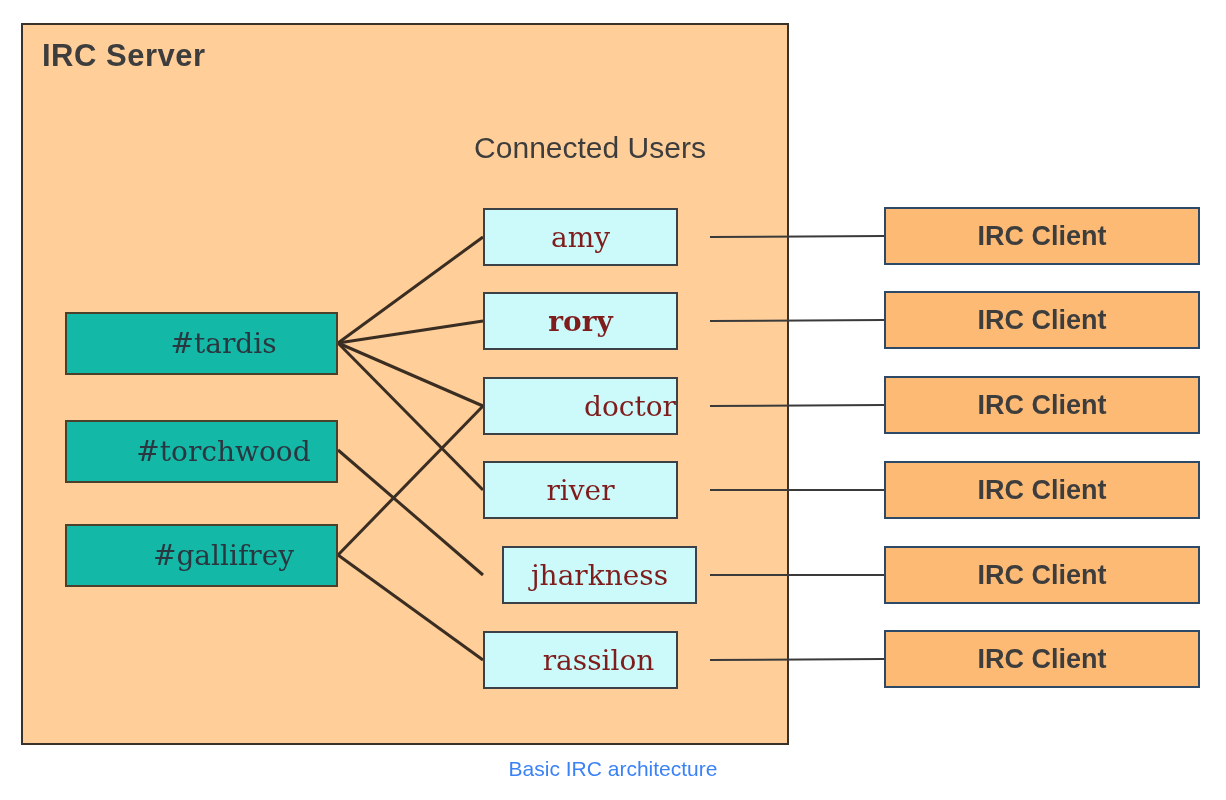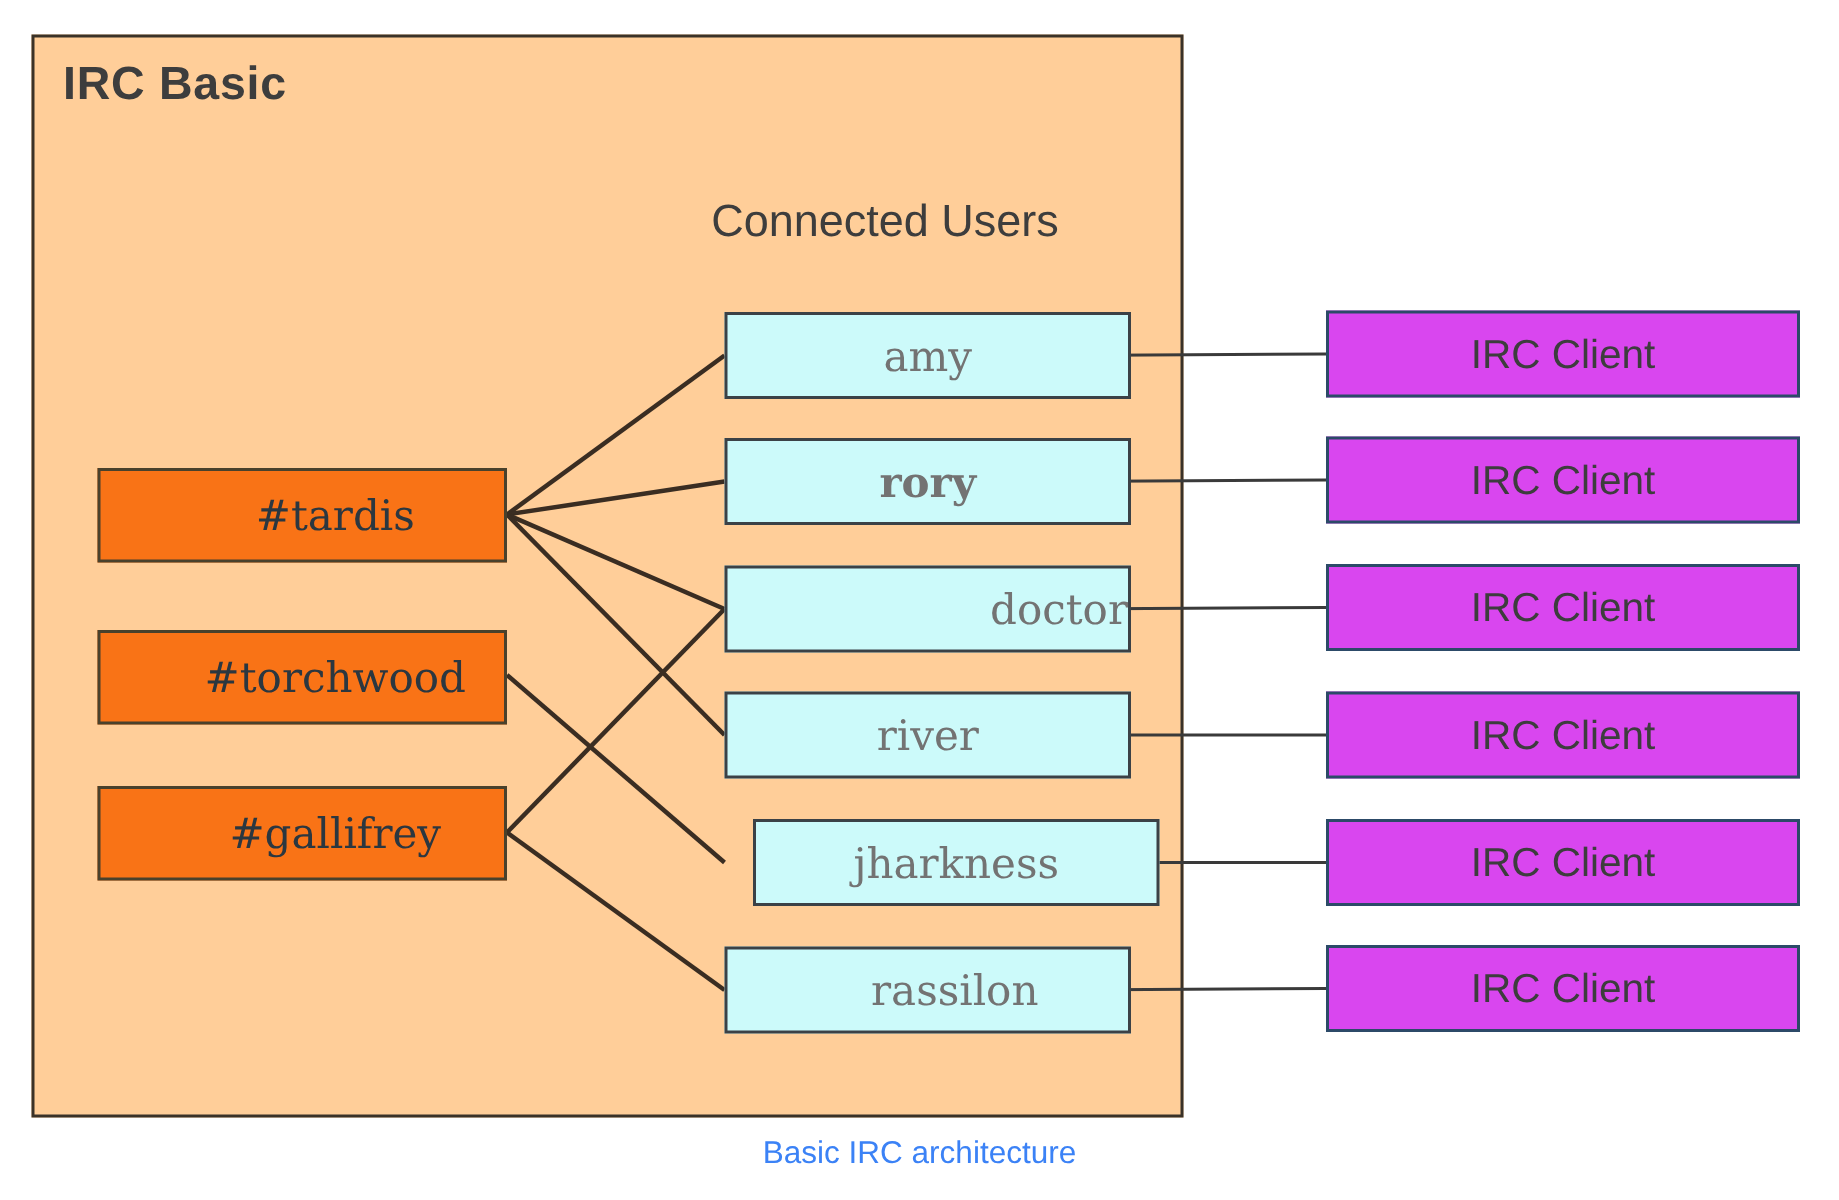--- a/index.html
+++ b/index.html
@@ -66,44 +66,44 @@
   
   .node {
     position: absolute;
     box-sizing: border-box;
     display: flex;
     align-items: center;
     justify-content: center;
     white-space: nowrap;
   }
   .channel-box {
-    background: #f97316;
+    background: #14b8a6;
     border: 2px solid #49412c;
     font-family: "DejaVu Serif", "Liberation Serif", serif;
     font-size: 28px;
     color: #2b3740;
     height: 63px;
     padding-left: 44px;
   }
   .user-box {
     background: #ccfafa;
     border: 2px solid #3b4146;
     font-family: "DejaVu Serif", "Liberation Serif", serif;
     font-size: 28px;
-    color: #737373;
+    color: #7f1d1d;
     left: 483px;
-    width: 271px;
+    width: 195px;
     height: 58px;
   }
   .client-box {
-    background: #d946ef;
+    background: #fdba74;
     border: 2px solid #2c4a68;
     font-family: "Liberation Sans", sans-serif;
     font-size: 27px;
-    font-weight: normal;
+    font-weight: bold;
     color: #3d3d3d;
     left: 884px;
     width: 316px;
     height: 58px;
   }
 
   .caption {
     position: absolute;
     left: 0;
     top: 757px;
@@ -112,21 +112,21 @@
     font-size: 21px;
     color: #3b82f6;
   }
 </style>
 </head>
 <body>
 
 <div id="canvas">
 
   <div class="server-box"></div>
-  <div class="server-title">IRC Basic</div>
+  <div class="server-title">IRC Server</div>
   <div class="col-header users">Connected Users</div>
 
   <svg id="edges" viewBox="0 0 1226 800">
       <line x1="338" y1="343" x2="483" y2="237" stroke="#3a2d22" stroke-width="3" stroke-linecap="butt"></line>
       <line x1="338" y1="343" x2="483" y2="321" stroke="#3a2d22" stroke-width="3" stroke-linecap="butt"></line>
       <line x1="338" y1="343" x2="483" y2="406" stroke="#3a2d22" stroke-width="3" stroke-linecap="butt"></line>
       <line x1="338" y1="343" x2="483" y2="490" stroke="#3a2d22" stroke-width="3" stroke-linecap="butt"></line>
       <line x1="338" y1="450" x2="483" y2="575" stroke="#3a2d22" stroke-width="3" stroke-linecap="butt"></line>
       <line x1="338" y1="555" x2="483" y2="406" stroke="#3a2d22" stroke-width="3" stroke-linecap="butt"></line>
       <line x1="338" y1="555" x2="483" y2="660" stroke="#3a2d22" stroke-width="3" stroke-linecap="butt"></line>

